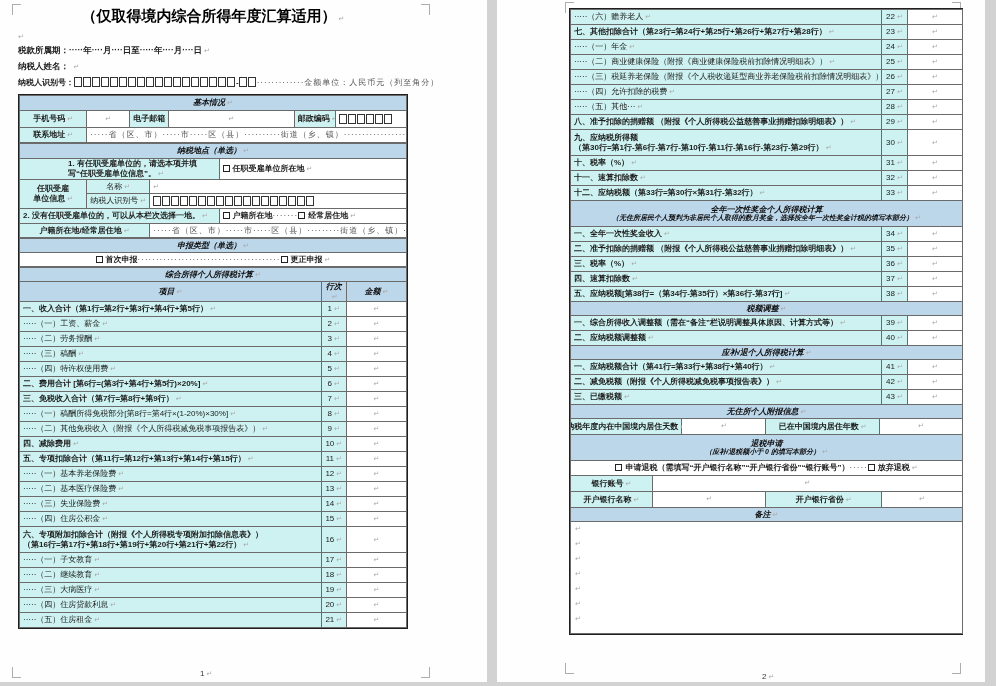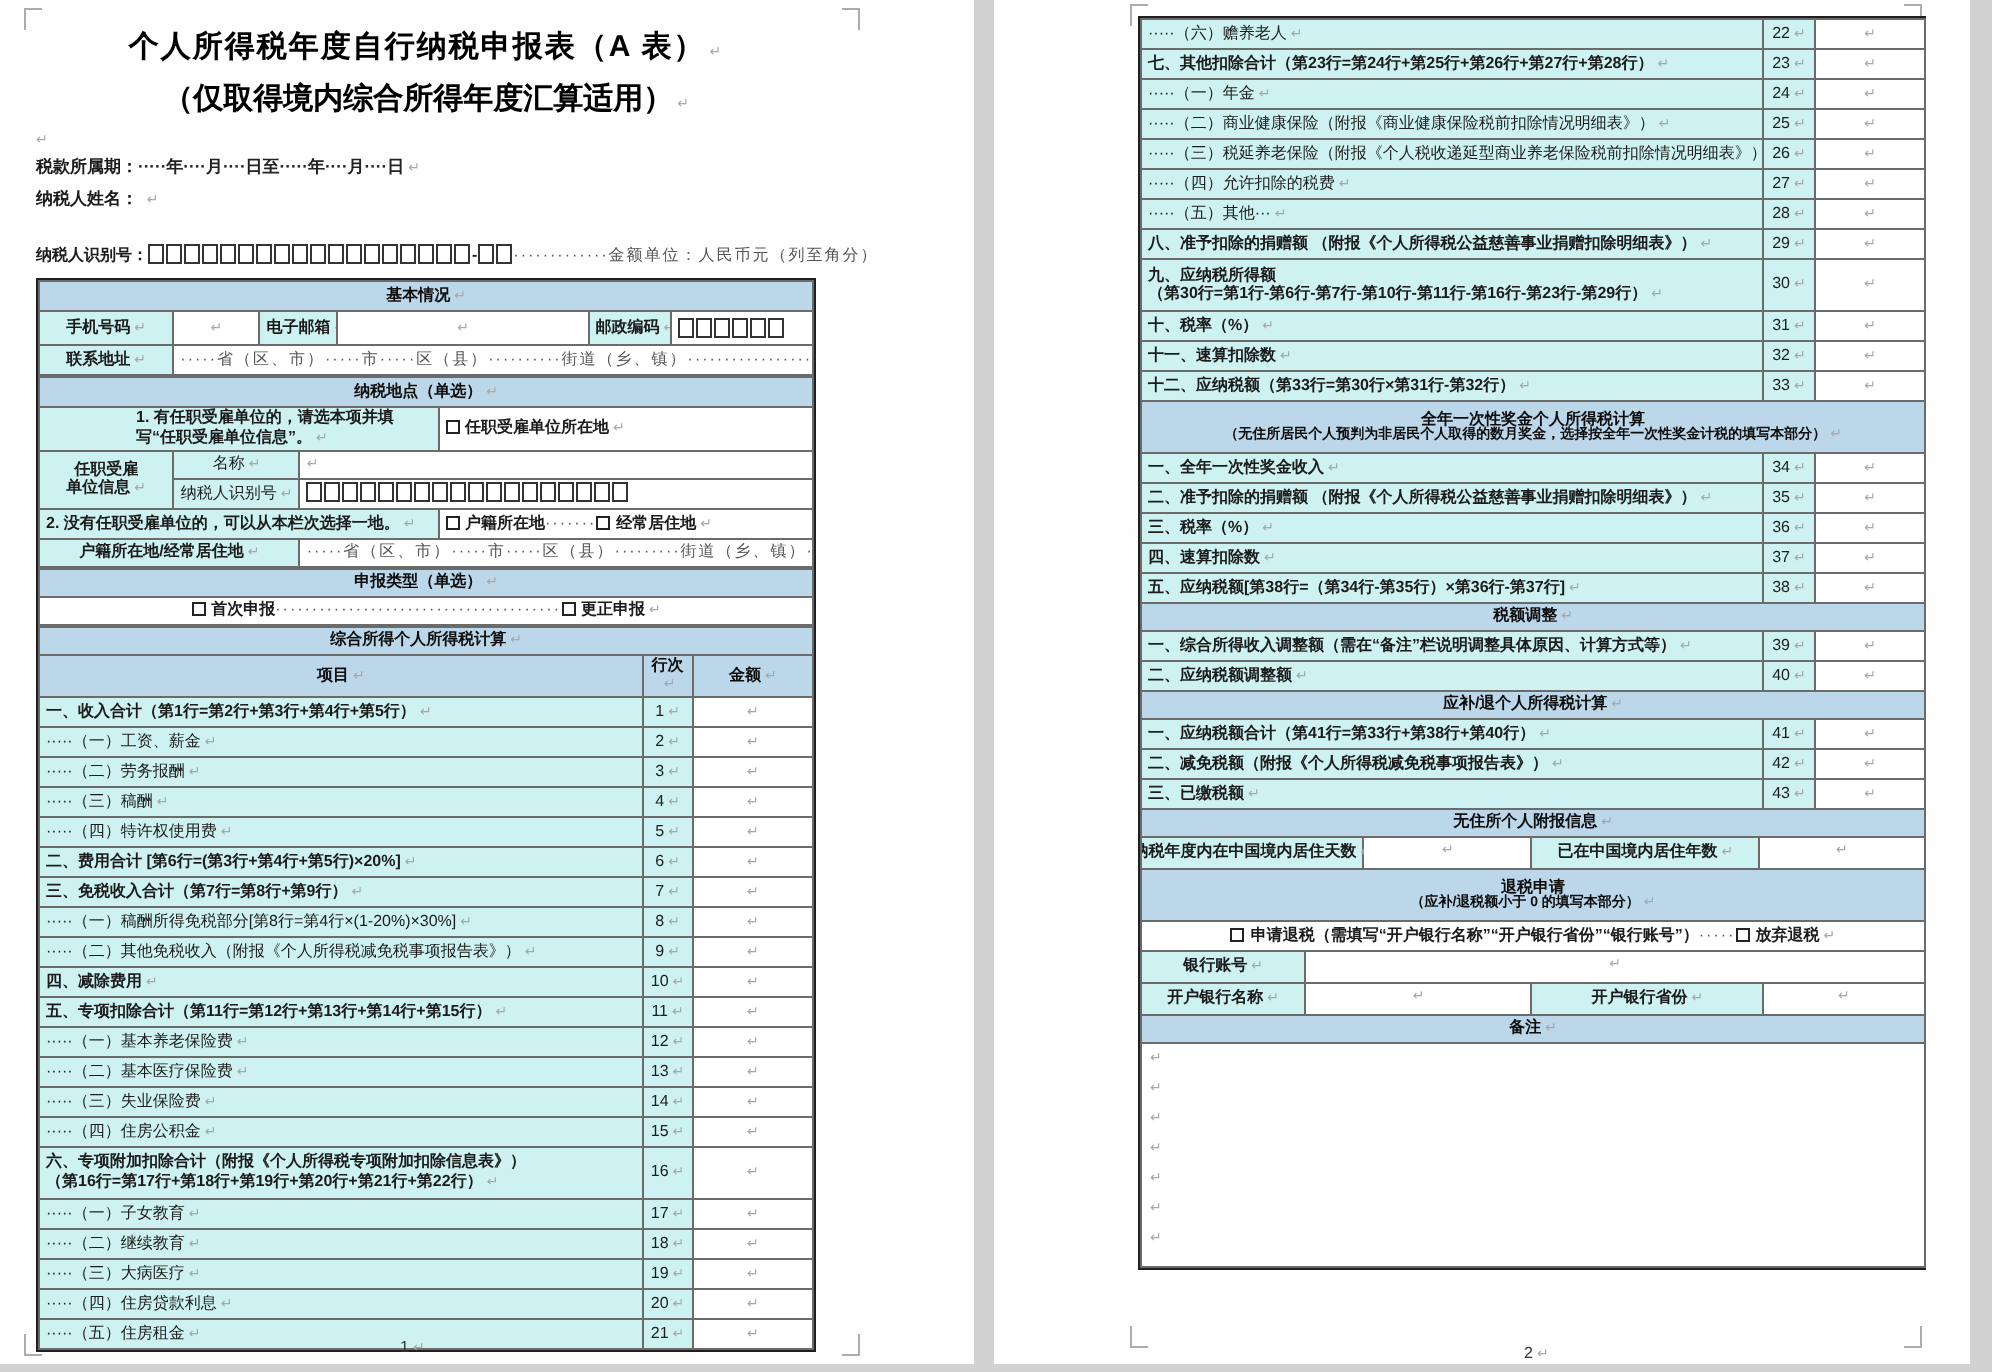--- a/index.html
+++ b/index.html
@@ -18,33 +18,33 @@
   .mark.br { border-right-width:1px; border-bottom-width:1px; }
 
   .content { position:absolute; left:18px; top:0; width:390px; }
 
   .attachment { margin-top:8px; font-size:13px; color:#111; }
   .doc-title { margin-top:14px; text-align:center; font-size:15px; font-weight:bold; letter-spacing:1px; color:#000; }
   .doc-subtitle { margin-top:7px; text-align:center; font-size:15px; font-weight:bold; color:#000; }
   .blankline { margin-top:6px; height:10px; }
   .meta-line { margin-top:3px; font-size:8.5px; font-weight:bold; height:13px; white-space:nowrap; }
   .meta-line .val { font-weight:bold; color:#222; }
-  .idline { margin-top:15px; height:14px; white-space:nowrap; }
+  .idline { margin-top:3px; height:14px; white-space:nowrap; }
 
   .pc::after { content:"↵"; color:#a8a8a8; font-size:7px; margin-left:2px; font-weight:normal; }
   .pconly::after { content:"↵"; color:#a8a8a8; font-size:7px; font-weight:normal; }
 
   .cb { display:inline-block; width:7px; height:7px; border:1px solid #222; background:#fff; margin-right:3px; vertical-align:-1px; }
   .idbox { display:inline-block; width:8px; height:10px; border:1px solid #333; background:#fff; margin-right:1px; vertical-align:-2px; }
   .dots { color:#555; font-weight:normal; letter-spacing:1px; }
 
   .twrap { border:1.5px solid #1f1f1f; background:#fff; }
   table { border-collapse:collapse; table-layout:fixed; width:100%; }
   td { border:1px solid #6b6b6b; padding:0 3px; font-size:8px; line-height:1.2; vertical-align:middle; overflow:hidden; white-space:nowrap; }
-  .sec { background:#bcd6ea; text-align:center; font-weight:bold; color:#0e0e0e; white-space:normal; }
+  .sec { background:#bcd6ea; text-align:center; font-weight:bold; color:#0e0e0e; white-space:normal;font-style:italic; }
   .secsub { font-size:7px; font-weight:bold; }
   .cyan { background:#cdf2f1; }
   .lblc { background:#cdf2f1; font-weight:bold; }
   .white { background:#fff; }
   .ctr { text-align:center; }
   .bold { font-weight:bold; }
   .item2line { white-space:normal; line-height:1.25;padding-left:48px; }
 
   .h14 { height:14px; } .h15 { height:15px; } .h17 { height:17px; } .h26 { height:26px; }
 
@@ -65,21 +65,20 @@
 </head>
 <body>
 
 <div class="page page-left">
   <div class="mark tl" style="left:12px;top:4px"></div>
   <div class="mark tr" style="left:421px;top:4px"></div>
   <div class="mark bl" style="left:12px;top:667px"></div>
   <div class="mark br" style="left:421px;top:667px"></div>
 
   <div class="content">
-    <div class="doc-title pc">个人所得税年度自行纳税申报表（A 表）</div>
     <div class="doc-subtitle pc">（仅取得境内综合所得年度汇算适用）</div>
     <div class="blankline pconly"></div>
     <div class="meta-line">
       <span>税款所属期：</span><span class="val pc">·····年····月····日至·····年····月····日</span>
     </div>
     <div class="meta-line pc">
       <span>纳税人姓名：</span>
     </div>
     <div class="idline">
       <span class="bold">纳税人识别号：</span><span id="id-boxes-main"><span class="idbox"></span><span class="idbox"></span><span class="idbox"></span><span class="idbox"></span><span class="idbox"></span><span class="idbox"></span><span class="idbox"></span><span class="idbox"></span><span class="idbox"></span><span class="idbox"></span><span class="idbox"></span><span class="idbox"></span><span class="idbox"></span><span class="idbox"></span><span class="idbox"></span><span class="idbox"></span><span class="idbox"></span><span class="idbox"></span></span><span class="bold">-</span><span id="id-boxes-suffix"><span class="idbox"></span><span class="idbox"></span></span><span class="dots" style="font-size:8px">·············金额单位：人民币元（列至角分）</span>

